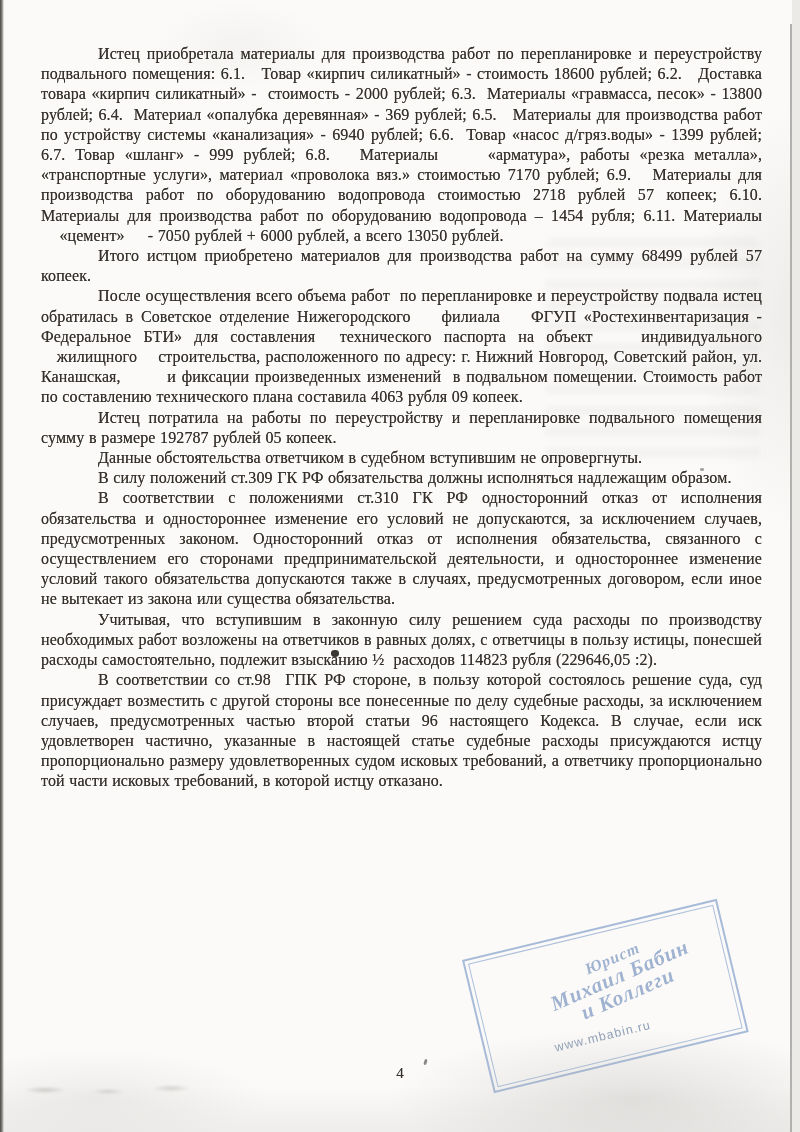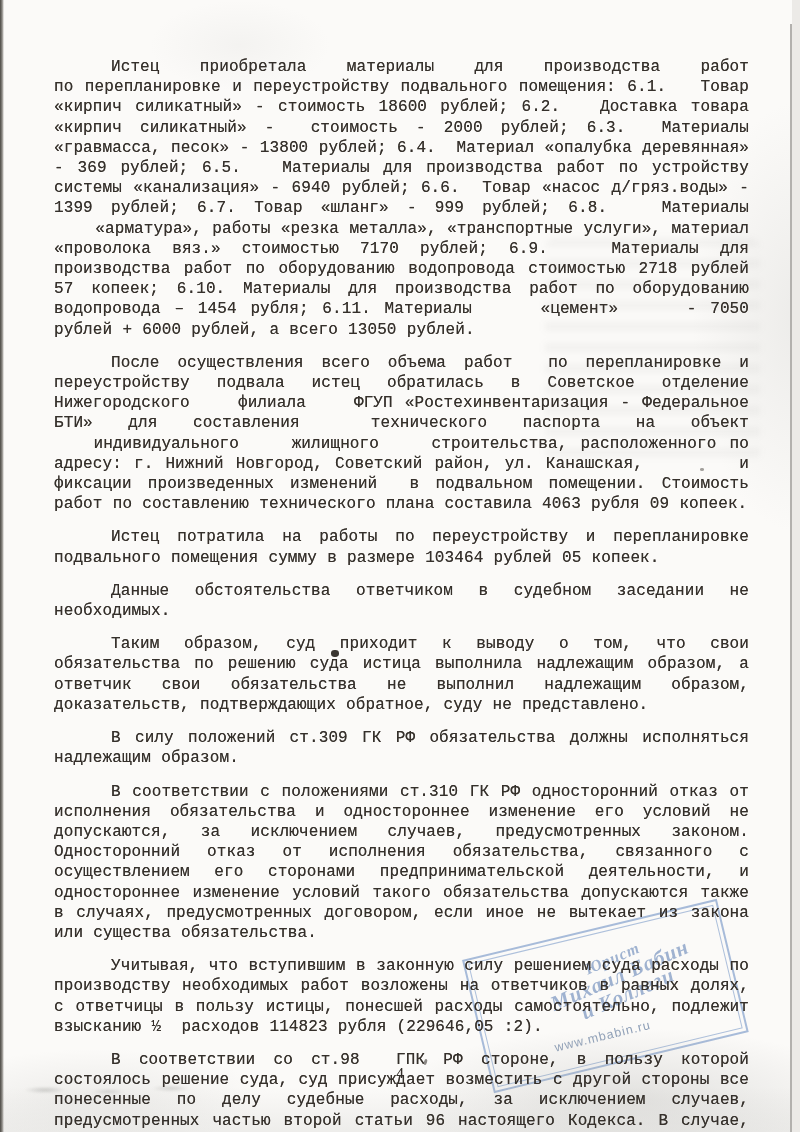--- a/index.html
+++ b/index.html
@@ -53,21 +53,21 @@
   .speck.s2{left:108px;top:704px;width:3px;height:3px;background:#56524d;}
   .speck.s3{left:424px;top:1059px;width:3px;height:6px;background:#8b8885;transform:rotate(18deg);}
   .speck.s4{left:700px;top:468px;width:4px;height:3px;background:#a3a09c;}
 
   .text-block{
     position:absolute;left:41px;top:44px;width:721px;z-index:5;
     font-size:16px;line-height:20.2px;color:#35302b;
     text-align:justify;word-spacing:0.5px;letter-spacing:0.1px;
     text-shadow:0 0 0.6px rgba(53,48,43,0.75);
   }
-  .text-block p{margin:13px;text-indent:57px;font-family:Liberation Mono, monospace;}
+  .text-block p{margin:0;text-indent:57px;}
 
   .page-number{
     position:absolute;left:388px;top:1065px;width:24px;z-index:5;
     font-size:15px;color:#35302b;text-align:center;
     text-shadow:0 0 0.6px rgba(53,48,43,0.75);
   }
 
   
   .stamp{
     position:absolute;left:462px;top:960px;width:258px;height:133px;z-index:2;
@@ -106,24 +106,24 @@
     <div class="stamp-name">
       <span class="stamp-title-line">Юрист</span>
       <span>Михаил Бабин</span><br>
       <span>и Коллеги</span>
     </div>
     <div class="stamp-website">www.mbabin.ru</div>
   </div>
 
   <div class="text-block">
     <p>Истец приобретала материалы для производства работ по&nbsp;перепланировке и переустройству подвального помещения: 6.1.&nbsp;&nbsp;&nbsp;Товар «кирпич силикатный» - стоимость 18600 рублей; 6.2.&nbsp;&nbsp;&nbsp;Доставка товара «кирпич силикатный» - &nbsp;стоимость -&nbsp;2000 рублей; 6.3.&nbsp;&nbsp;Материалы «гравмасса, песок» - 13800 рублей; 6.4.&nbsp;&nbsp;Материал «опалубка деревянная» - 369 рублей; 6.5.&nbsp;&nbsp;&nbsp;Материалы для производства работ по устройству системы «канализация» - 6940 рублей; 6.6.&nbsp;&nbsp;Товар «насос д/гряз.воды» - 1399 рублей; 6.7. Товар «шланг» - 999 рублей; 6.8.&nbsp;&nbsp;&nbsp;Материалы &nbsp;&nbsp;&nbsp;&nbsp;«арматура», работы «резка металла», «транспортные услуги», материал «проволока вяз.» стоимостью 7170 рублей; 6.9.&nbsp;&nbsp;&nbsp;Материалы для производства работ по оборудованию&nbsp;водопровода стоимостью 2718 рублей 57 копеек; 6.10. Материалы для производства работ по оборудованию водопровода – 1454 рубля; 6.11. Материалы &nbsp;&nbsp;&nbsp;&nbsp;«цемент» &nbsp;&nbsp;&nbsp;&nbsp;- 7050 рублей + 6000 рублей, а всего 13050 рублей.</p>
+    <p>Итого истцом приобретено материалов для производства работ на сумму 68499 рублей 57 копеек.</p>
     <p>После осуществления всего объема работ &nbsp;по перепланировке и переустройству подвала истец обратилась в Советское отделение Нижегородского &nbsp;&nbsp;&nbsp;филиала &nbsp;&nbsp;&nbsp;ФГУП «Ростехинвентаризация - Федеральное БТИ» для составления &nbsp;технического паспорта на объект &nbsp;&nbsp;&nbsp;индивидуального &nbsp;&nbsp;&nbsp;жилищного &nbsp;&nbsp;&nbsp;строительства,&nbsp;расположенного по адресу: г. Нижний Новгород, Советский район, ул. Канашская, &nbsp;&nbsp;&nbsp;&nbsp;&nbsp;&nbsp;&nbsp;и фиксации произведенных изменений &nbsp;в подвальном помещении. Стоимость работ по составлению технического плана составила 4063 рубля 09 копеек.</p>
-    <p>Истец потратила на работы по переустройству и перепланировке подвального помещения сумму в размере 103464 рублей 05 копеек.</p>
-    <p>Данные обстоятельства ответчиком в судебном заседании не необходимых.</p>
-    <p>Таким образом, суд приходит к выводу о том, что свои обязательства по решению суда истица выполнила надлежащим образом, а ответчик свои обязательства не выполнил надлежащим образом, доказательств, подтверждающих обратное, суду не представлено.</p>
+    <p>Истец потратила на работы по переустройству и перепланировке подвального помещения сумму в размере 192787 рублей 05 копеек.</p>
+    <p>Данные обстоятельства ответчиком в судебном вступившим не опровергнуты.</p>
     <p>В силу положений ст.309 ГК РФ обязательства должны исполняться надлежащим образом.</p>
     <p>В соответствии с положениями ст.310 ГК РФ односторонний отказ от исполнения обязательства и одностороннее изменение его условий не допускаются, за исключением случаев, предусмотренных законом. Односторонний отказ от исполнения обязательства, связанного с осуществлением его сторонами предпринимательской деятельности, и одностороннее изменение условий такого обязательства допускаются также в случаях, предусмотренных договором, если иное не вытекает из закона или существа обязательства.</p>
     <p>Учитывая, что вступившим в законную силу решением суда расходы по производству необходимых работ возложены на ответчиков в равных долях, с ответчицы в пользу истицы, понесшей расходы самостоятельно, подлежит взысканию ½ &nbsp;расходов 114823 рубля (229646,05 :2).</p>
     <p>В соответствии со ст.98 &nbsp;ГПК РФ стороне, в пользу которой состоялось решение суда, суд присуждает возместить с другой стороны все понесенные по делу судебные расходы, за исключением случаев, предусмотренных частью второй статьи 96 настоящего Кодекса. В случае, если иск удовлетворен частично, указанные в настоящей статье судебные расходы присуждаются истцу пропорционально размеру удовлетворенных судом исковых требований, а ответчику пропорционально той части исковых требований, в которой истцу отказано.</p>
   </div>
 
   <div class="page-number">4</div>
 
   <div class="smudge-row"></div>
   <div class="speck s1"></div>

